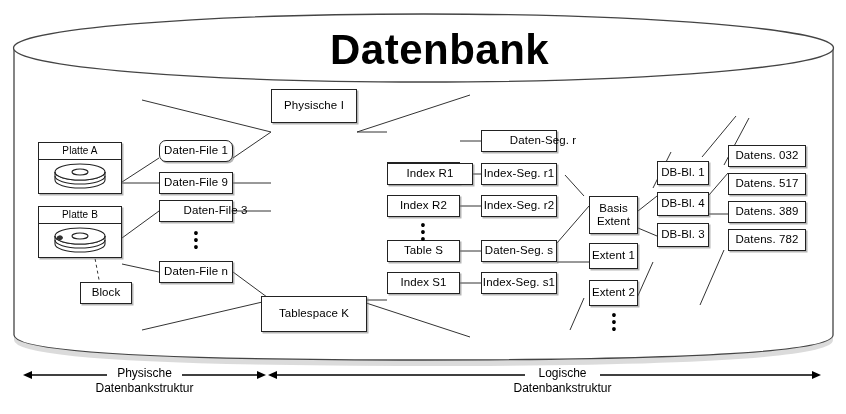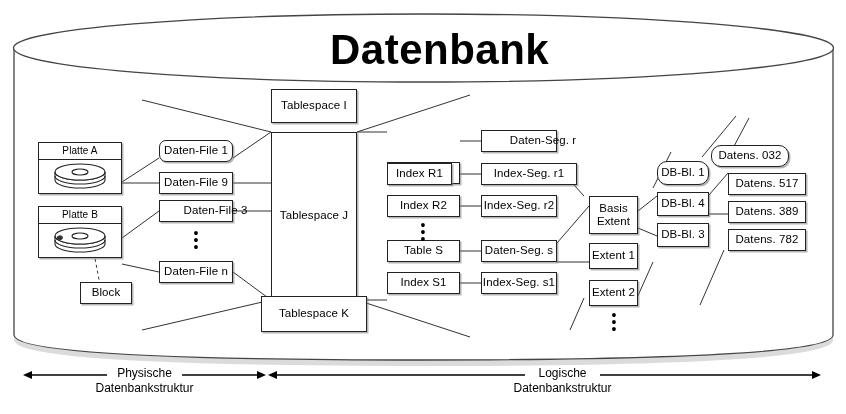--- a/index.html
+++ b/index.html
@@ -201,58 +201,57 @@
   <div class="nodebox" style="left:159px; top:140px; width:74px; height:22px;border-radius:7px;">Daten-File 1</div>
   <div class="nodebox" style="left:159px; top:172px; width:74px; height:22px;">Daten-File 9</div>
   <div class="nodebox" style="left:159px; top:200px; width:74px; height:22px;padding-left:39px;">Daten-File 3</div>
   <div class="vdots" style="left:189px; top:230px;">
     <span>•</span>
       <span>•</span>
       <span>•</span>
   </div>
   <div class="nodebox" style="left:159px; top:261px; width:74px; height:22px;">Daten-File n</div>
 
-  <div class="nodebox" style="left:271px; top:89px; width:86px; height:34px;">Tablespace I</div>
-  <div class="nodebox" style="left:271px; top:132px; width:86px; height:168px;">Tablespace J</div>
+  <div class="nodebox" style="left:271px; top:89px; width:86px; height:34px;">Physische I</div>
   <div class="nodebox" style="left:261px; top:296px; width:106px; height:36px;">Tablespace K</div>
 
   <div class="nodebox" style="left:387px; top:130px; width:73px; height:22px;margin-top:32px;">Table R</div>
-  <div class="nodebox" style="left:387px; top:163px; width:65px; height:22px;">Index R1</div>
+  <div class="nodebox" style="left:387px; top:163px; width:86px; height:22px;">Index R1</div>
   <div class="nodebox" style="left:387px; top:195px; width:73px; height:22px;">Index R2</div>
   <div class="vdots" style="left:416px; top:222px;">
     <span>•</span>
       <span>•</span>
       <span>•</span>
   </div>
   <div class="nodebox" style="left:387px; top:240px; width:73px; height:22px;">Table S</div>
   <div class="nodebox" style="left:387px; top:272px; width:73px; height:22px;">Index S1</div>
 
   <div class="nodebox" style="left:481px; top:130px; width:76px; height:22px;padding-left:48px;">Daten-Seg. r</div>
-  <div class="nodebox" style="left:481px; top:163px; width:96px; height:22px;">Index-Seg. r1</div>
+  <div class="nodebox" style="left:481px; top:163px; width:76px; height:22px;">Index-Seg. r1</div>
   <div class="nodebox" style="left:481px; top:195px; width:76px; height:22px;">Index-Seg. r2</div>
   <div class="nodebox" style="left:481px; top:240px; width:76px; height:22px;">Daten-Seg. s</div>
   <div class="nodebox" style="left:481px; top:272px; width:76px; height:22px;">Index-Seg. s1</div>
 
   <div class="nodebox tall" style="left:589px; top:196px; width:49px; height:38px;">
     <div>Basis</div>
     <div>Extent</div>
   </div>
   <div class="nodebox" style="left:589px; top:243px; width:49px; height:26px;">Extent 1</div>
   <div class="nodebox" style="left:589px; top:280px; width:49px; height:26px;">Extent 2</div>
   <div class="vdots" style="left:607px; top:312px;">
     <span>•</span>
       <span>•</span>
       <span>•</span>
   </div>
 
-  <div class="nodebox" style="left:657px; top:161px; width:52px; height:24px;border-radius:10px;">DB-Bl. 1</div>
+  <div class="nodebox" style="left:657px; top:161px; width:52px; height:24px;">DB-Bl. 1</div>
   <div class="nodebox" style="left:657px; top:192px; width:52px; height:24px;">DB-Bl. 4</div>
   <div class="nodebox" style="left:657px; top:223px; width:52px; height:24px;">DB-Bl. 3</div>
 
-  <div class="nodebox" style="left:711px; top:145px; width:78px; height:22px;border-radius:10px;">Datens. 032</div>
+  <div class="nodebox" style="left:728px; top:145px; width:78px; height:22px;">Datens. 032</div>
   <div class="nodebox" style="left:728px; top:173px; width:78px; height:22px;">Datens. 517</div>
   <div class="nodebox" style="left:728px; top:201px; width:78px; height:22px;">Datens. 389</div>
   <div class="nodebox" style="left:728px; top:229px; width:78px; height:22px;">Datens. 782</div>
 
   <div class="axislabel" style="left:107px; top:366px; width:75px;">
     <div>Physische</div>
     <div style="position:absolute; left:-35px; width:145px;">Datenbankstruktur</div>
   </div>
 
   <div class="axislabel" style="left:525px; top:366px; width:75px;">

